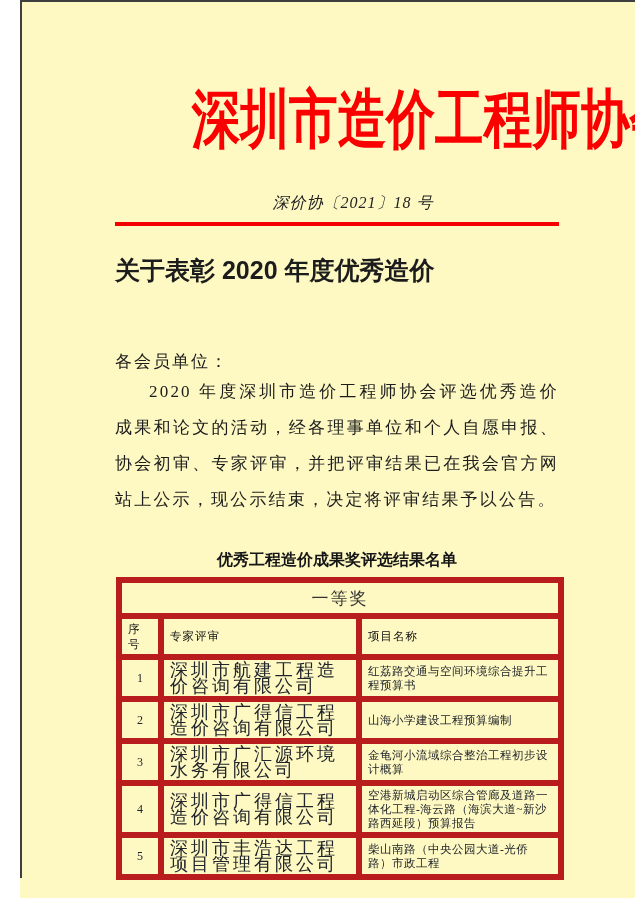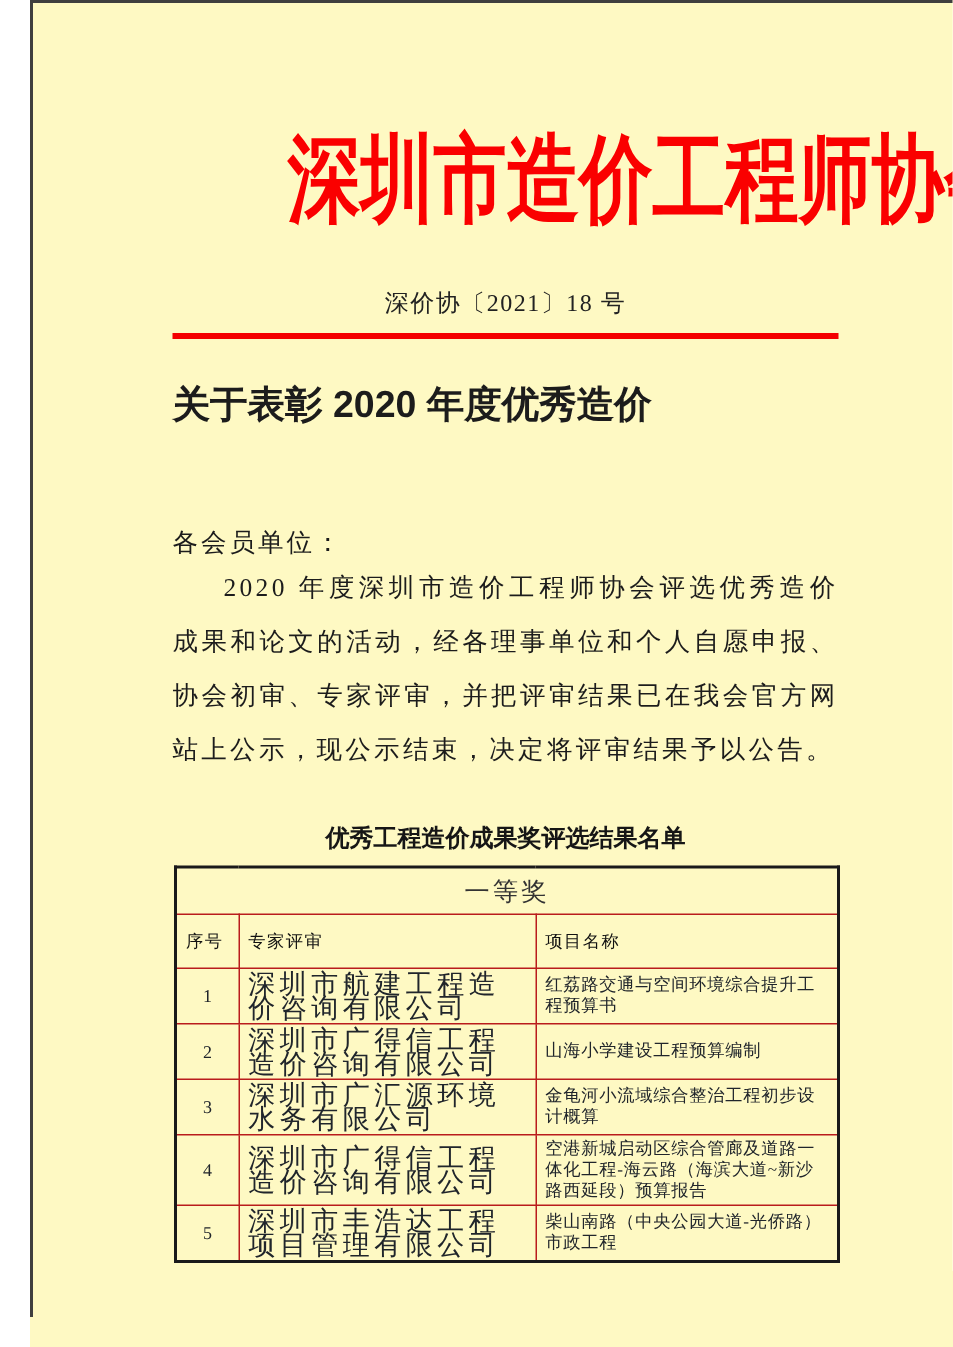--- a/index.html
+++ b/index.html
@@ -27,25 +27,26 @@
     font-size: 64px; line-height: 76px;
   }
   .org-title .squeeze {
     display: inline-block;
     transform: scaleX(0.76);
     transform-origin: center;
     letter-spacing: 0px;
   }
 
   .doc-number {
-    position: absolute; top: 192px; left: 0; width: 444px;
+    position: absolute; top: 192px; left: 16px; width: 444px;
     text-align: center;
     font-size: 16px; line-height: 22px;
     color: #222222;
     letter-spacing: 1px;
+    font-style: italic;
   }
 
   .red-line {
     position: absolute; top: 222px; left: 0; width: 444px; height: 4px;
     background: #f40000;
   }
 
   .notice-title {
     position: absolute; top: 253px; left: 0; width: 444px;
     text-align: left;
@@ -80,21 +81,21 @@
     color: #161616;
   }
 
   table.results {
     position: absolute; top: 577px; left: 1px;
     width: 442px;
     border-collapse: collapse;
     table-layout: fixed;
   }
   table.results td, table.results th {
-    border: 1px solid #b91c1c;
+    border: 6px solid #b91c1c;
     padding: 2px 6px;
     color: #20252b;
     vertical-align: middle;
   }
   table.results { border: 2px solid #1a1a1a; }
 
   tr.tier-row td {
     height: 26px;
     text-align: center;
     font-size: 17px; font-weight: normal;

